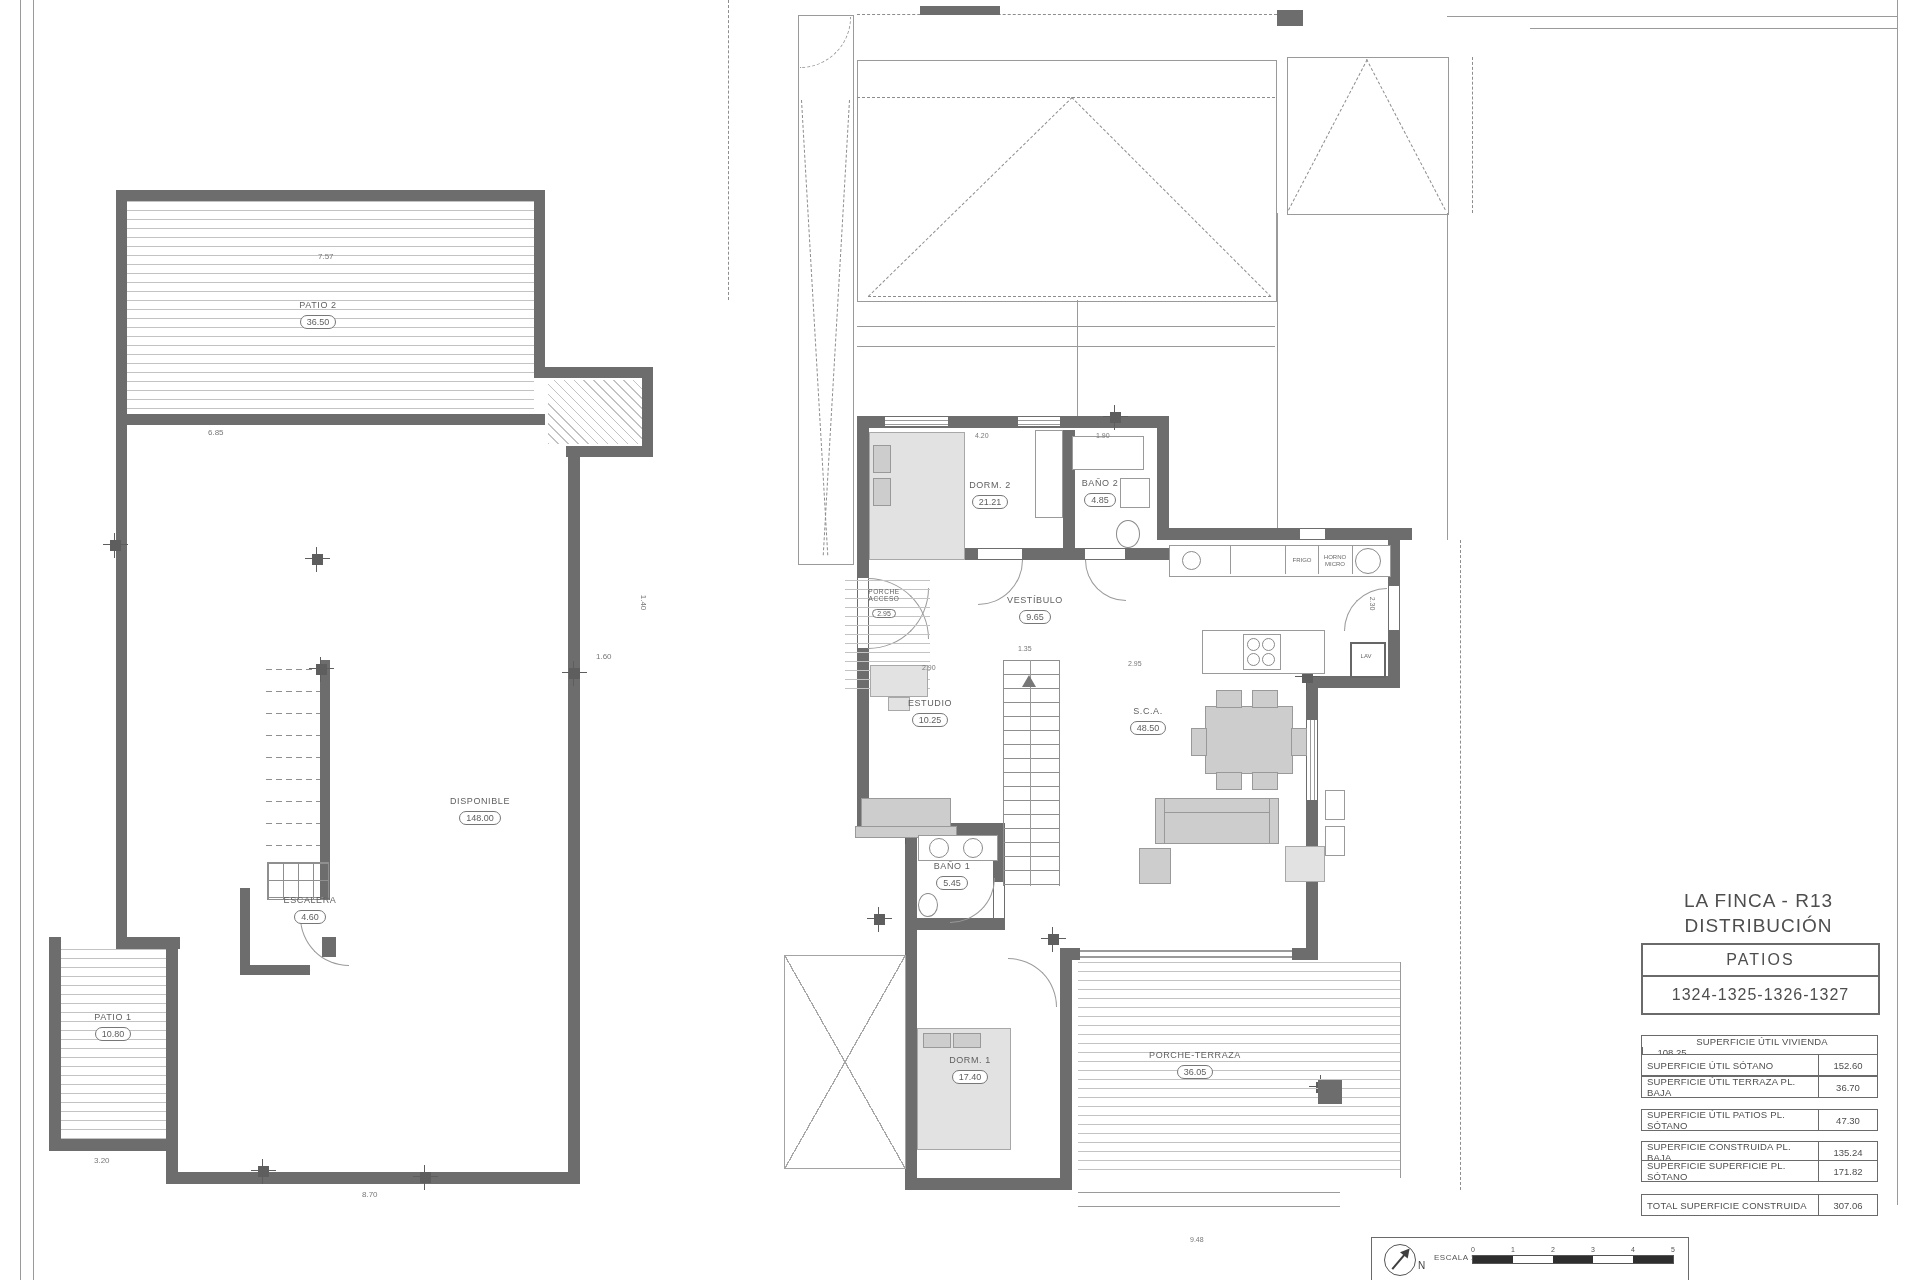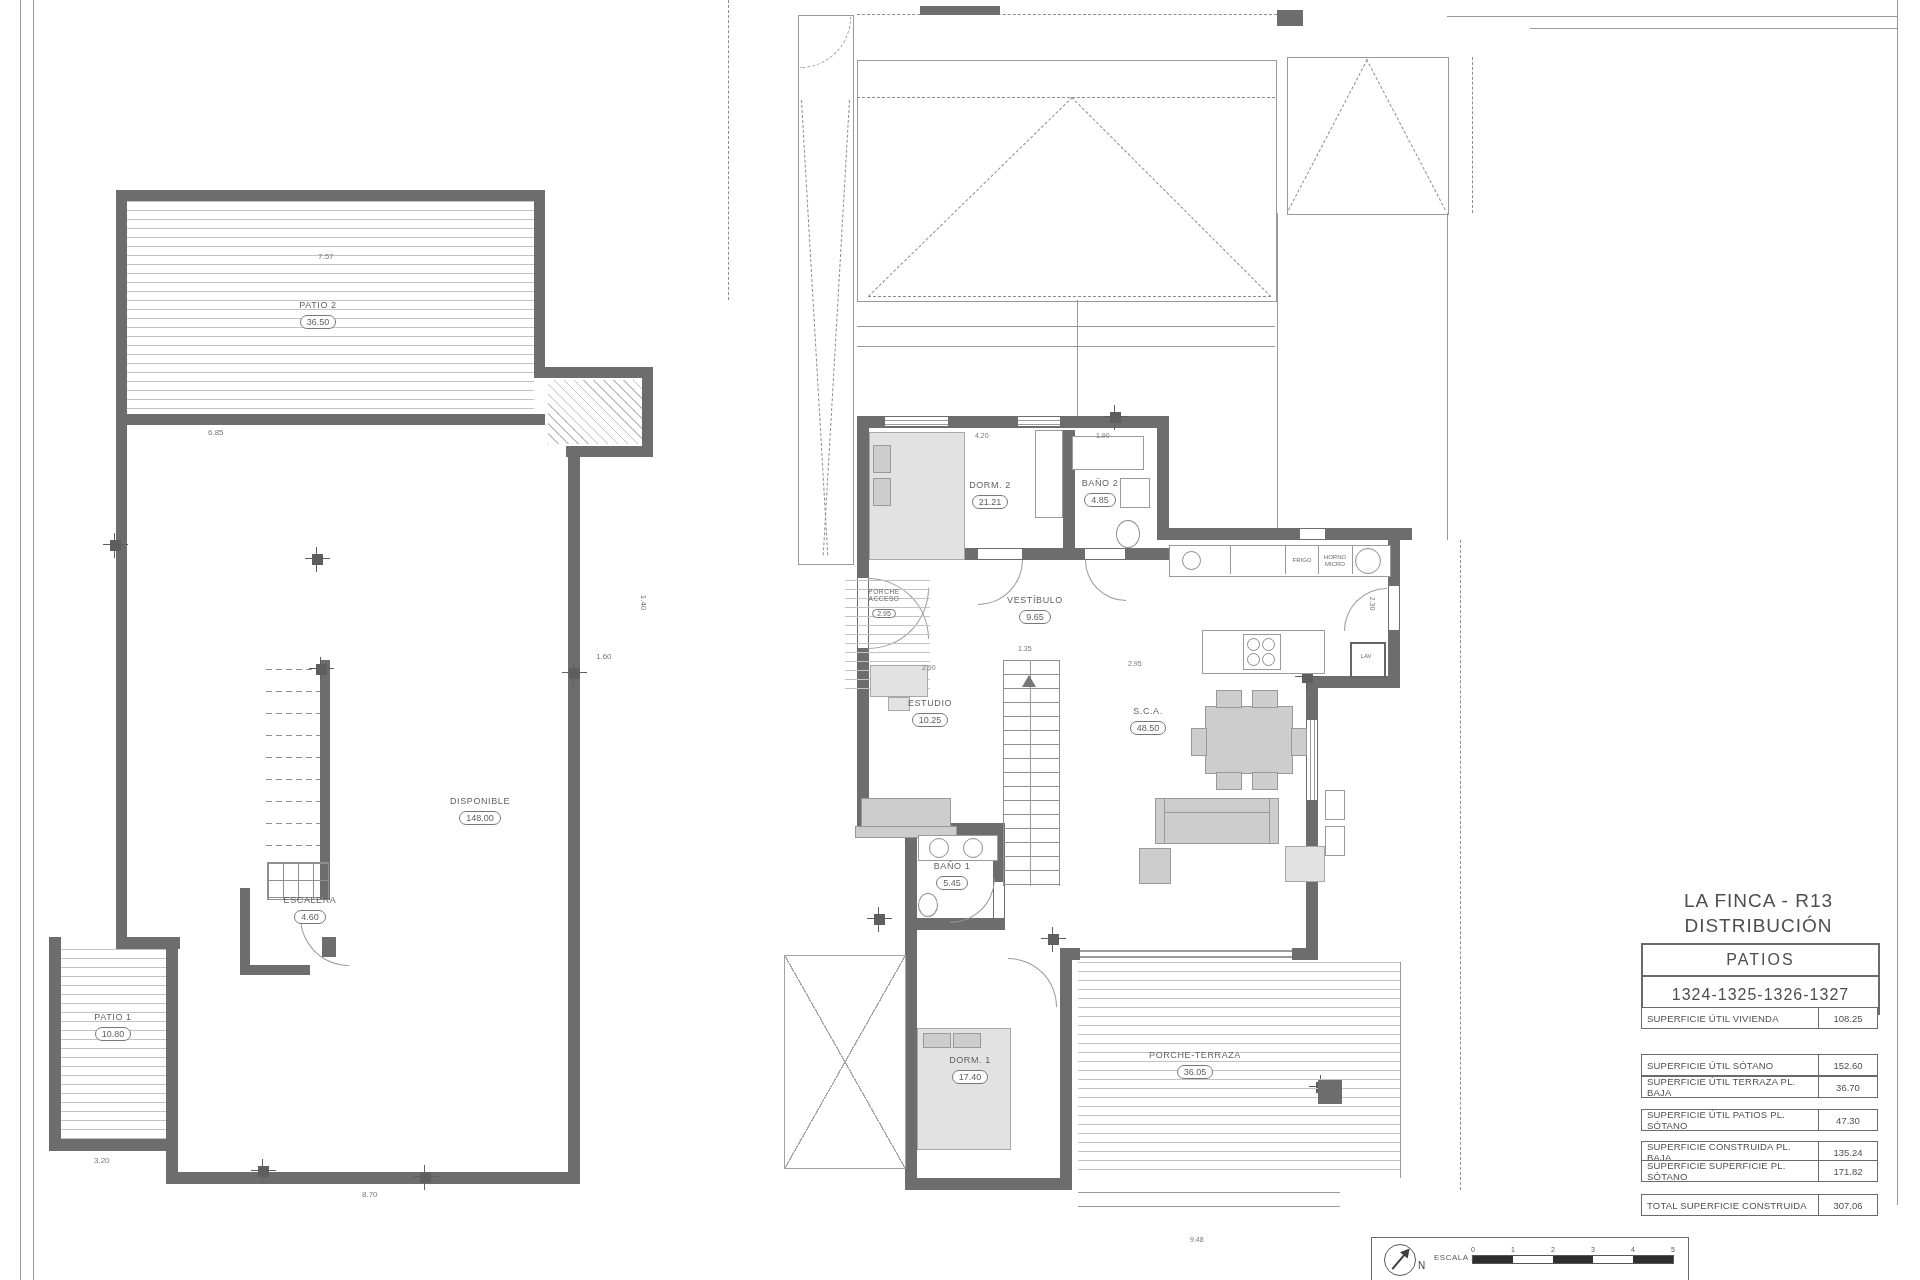--- a/index.html
+++ b/index.html
@@ -329,21 +329,21 @@
   <div class="dim" style="left:1190px;top:1236px;font-size:7px;">9.48</div>
 
   <div class="tt1" style="top:890px;">LA FINCA - R13</div>
   <div class="tt1" style="top:915px;">DISTRIBUCIÓN</div>
   <div class="box-c" style="top:943px;height:30px;font-size:16px;letter-spacing:2px;line-height:30px;">
     <span>PATIOS</span>
   </div>
   <div class="box-c" style="top:975px;height:36px;font-size:16px;letter-spacing:1px;line-height:36px;">
     <span>1324-1325-1326-1327</span>
   </div>
-  <div class="trow" style="top:1007px;">
+  <div class="trow" style="top:1035px;flex-direction:column;">
     <span class="lab">SUPERFICIE ÚTIL VIVIENDA</span>
     <span class="val">108.25</span>
   </div>
   <div class="trow" style="top:1054px;">
     <span class="lab">SUPERFICIE ÚTIL SÓTANO</span>
     <span class="val">152.60</span>
   </div>
   <div class="trow" style="top:1076px;">
     <span class="lab">SUPERFICIE ÚTIL TERRAZA PL. BAJA</span>
     <span class="val">36.70</span>

